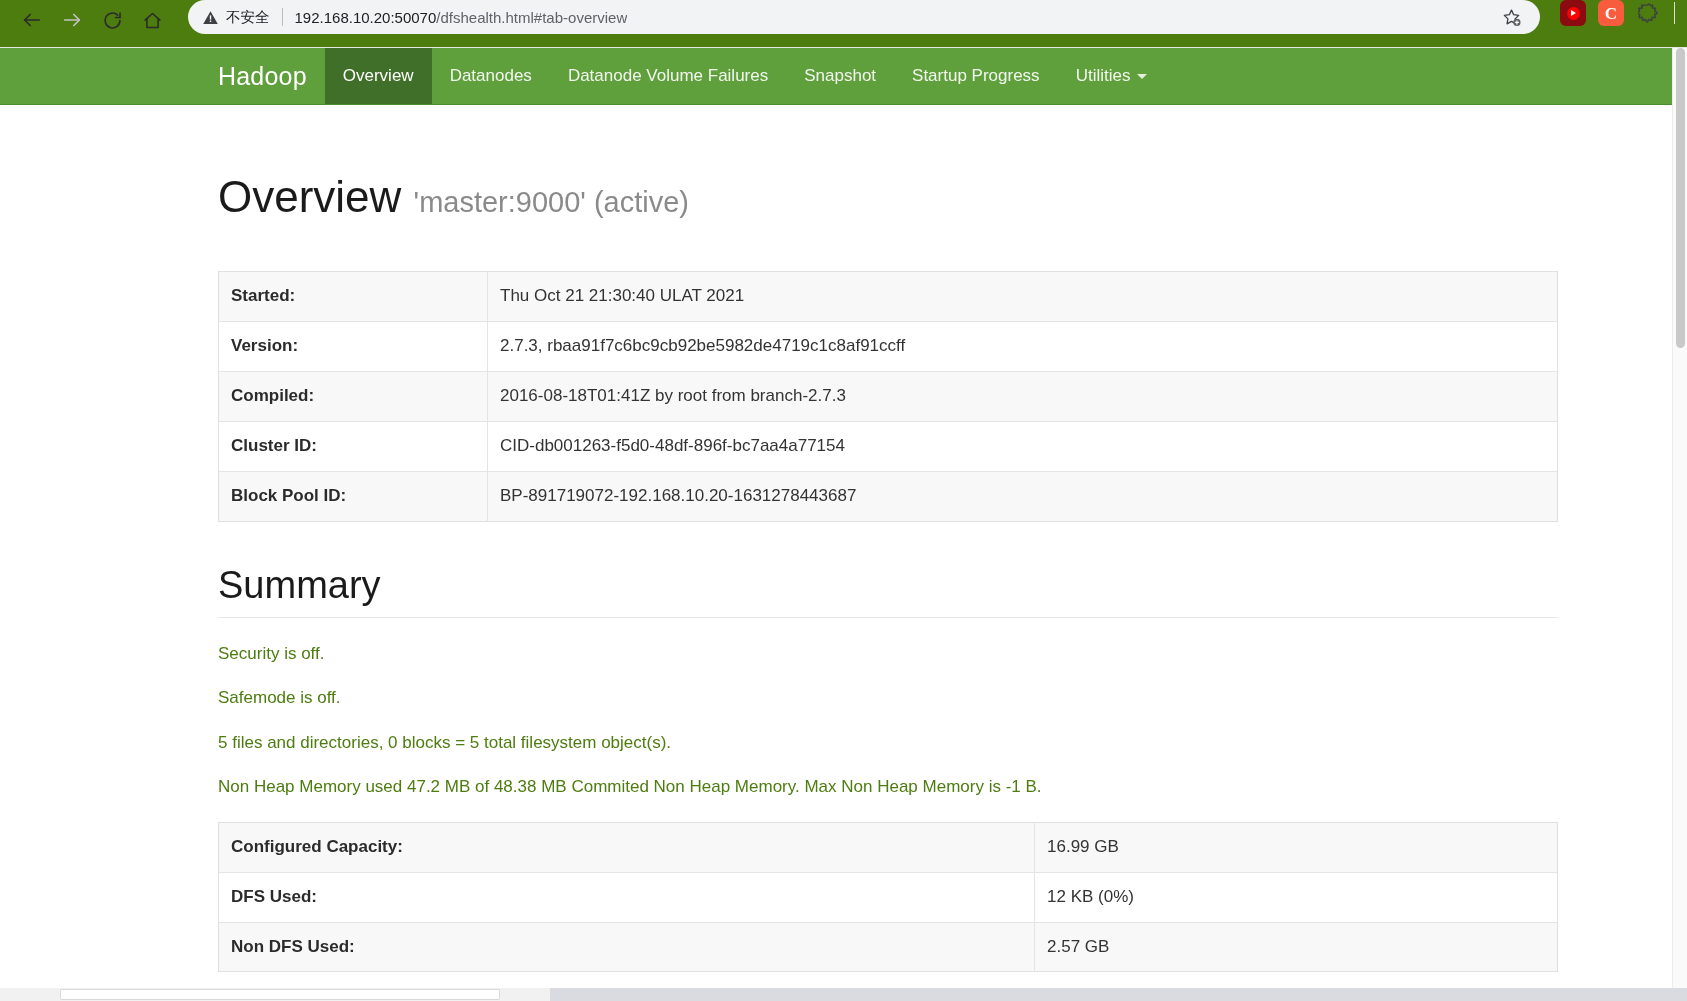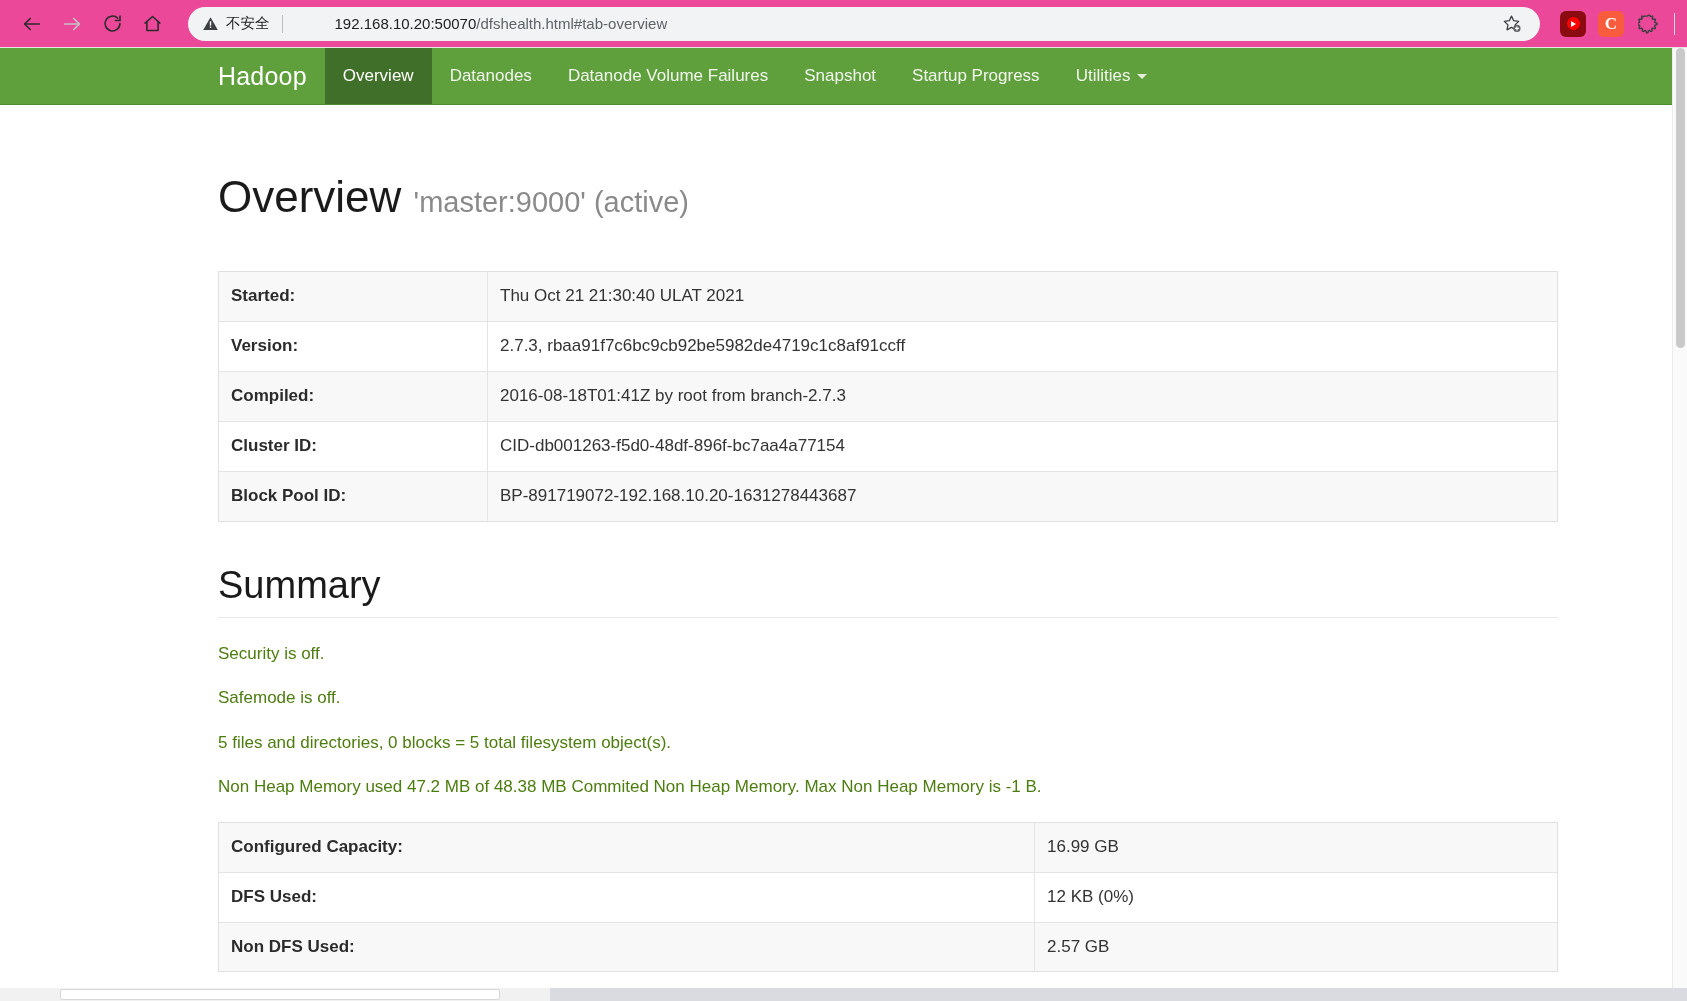--- a/index.html
+++ b/index.html
@@ -9,23 +9,23 @@
     width: 1687px; height: 1001px;
     overflow: hidden;
     background: #ffffff;
     font-family: "Liberation Sans", sans-serif;
   }
 
   
   .browser-toolbar {
     position: relative;
     height: 48px;
-    background: #ec4899;
+    background: #4d7c0f;
     display: flex;
-    align-items: center;
+    align-items: flex-start;
     padding: 0 12px;
     border-bottom: 1px solid #e6e6e6;
   }
   .nav-btn {
     width: 40px; height: 40px;
     display: flex; align-items: center; justify-content: center;
     border-radius: 6px;
     flex: 0 0 auto;
     color: #2b2b2b;
   }
@@ -55,21 +55,21 @@
     width: 1px; height: 18px; background: #bdbdbd;
     margin: 0 12px; flex: 0 0 auto;
   }
   .url-text {
     font-size: 15px;
     color: #5f6368;
     white-space: nowrap;
     overflow: hidden;
     text-overflow: ellipsis;
   }
-  .url-text .url-host { color: #202124; margin-left: 40px; }
+  .url-text .url-host { color: #202124; }
   .star-btn {
     flex: 0 0 auto; width: 30px; height: 30px;
     display: flex; align-items: center; justify-content: center;
     margin-left: auto;
   }
   .tb-right { display: flex; align-items: center; gap: 12px; flex: 0 0 auto; padding-left: 10px;}
   .ext-icon {
     width: 26px; height: 26px; border-radius: 6px;
     display: flex; align-items: center; justify-content: center;
     flex: 0 0 auto;

